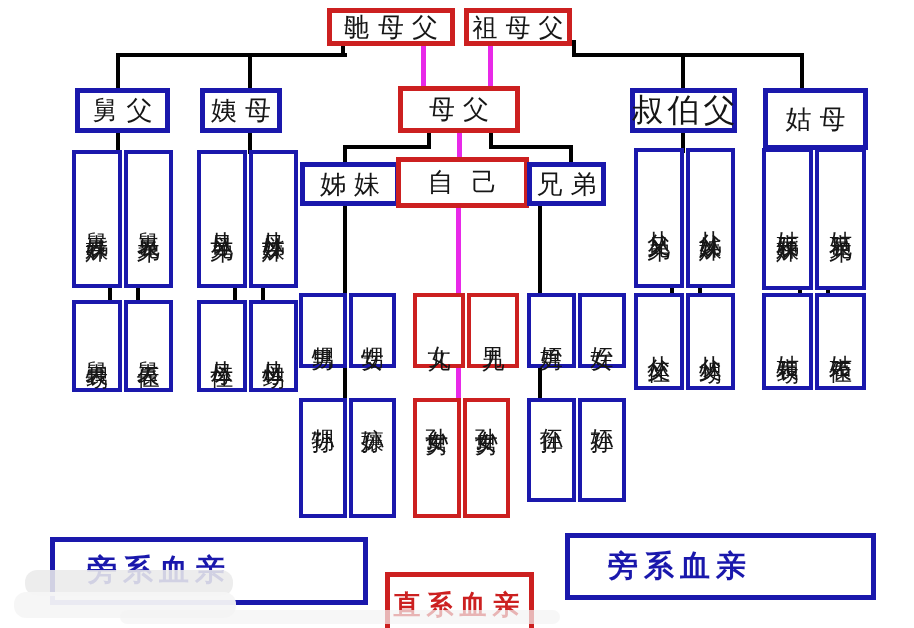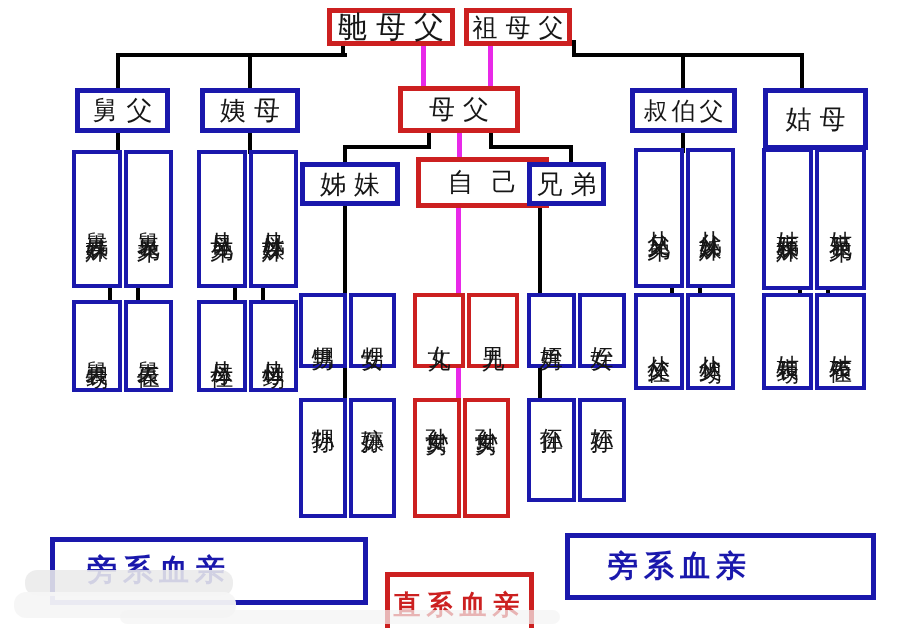--- a/index.html
+++ b/index.html
@@ -77,46 +77,46 @@
 
     <div class="ln" style="left:343px;top:200px;width:4px;height:98px"></div>
     <div class="ln" style="left:538px;top:200px;width:4px;height:98px"></div>
     <div class="ln mg" style="left:456px;top:204px;width:5px;height:94px"></div>
     <div class="ln" style="left:343px;top:362px;width:4px;height:42px"></div>
     <div class="ln" style="left:538px;top:362px;width:4px;height:42px"></div>
     <div class="ln mg" style="left:456px;top:362px;width:5px;height:42px"></div>
   </div>
 
   <div class="box red" style="left:327px;top:8px;width:128px;height:38px">
-    <span class="hl" style="font-size:30px">毑母父</span>
+    <span class="hl" style="font-size:26px">毑母父</span>
   </div>
   <div class="box red" style="left:464px;top:8px;width:108px;height:38px">
     <span class="hl" style="font-size:25px">祖母父</span>
   </div>
 
   <div class="box blue" style="left:75px;top:88px;width:95px;height:45px">
     <span class="hl">舅父</span>
   </div>
-  <div class="box blue" style="left:200px;top:88px;width:100px;height:45px">
+  <div class="box blue" style="left:200px;top:88px;width:82px;height:45px">
     <span class="hl">姨母</span>
   </div>
   <div class="box red" style="left:398px;top:86px;width:122px;height:47px">
     <span class="hl">母父</span>
   </div>
   <div class="box blue" style="left:630px;top:88px;width:107px;height:45px">
-    <span class="hl" style="font-size:24px;letter-spacing:4px;text-indent:4px">叔伯父</span>
+    <span class="hl" style="font-size:32px;letter-spacing:4px;text-indent:4px">叔伯父</span>
   </div>
   <div class="box blue" style="left:763px;top:88px;width:105px;height:62px">
     <span class="hl">姑母</span>
   </div>
 
   <div class="box blue" style="left:300px;top:162px;width:100px;height:44px">
     <span class="hl">姊妹</span>
   </div>
-  <div class="box red" style="left:416px;top:157px;width:133px;height:51px">
+  <div class="box red" style="left:396px;top:157px;width:133px;height:51px">
     <span class="hl" style="letter-spacing:18px;text-indent:18px">自己</span>
   </div>
   <div class="box blue" style="left:527px;top:162px;width:79px;height:44px">
     <span class="hl">兄弟</span>
   </div>
 
   <div class="pair" style="left:72px;top:150px;width:101px;height:138px">
     <div class="col blueb">
         <span class="vt">舅表姊妹</span>
       </div>

